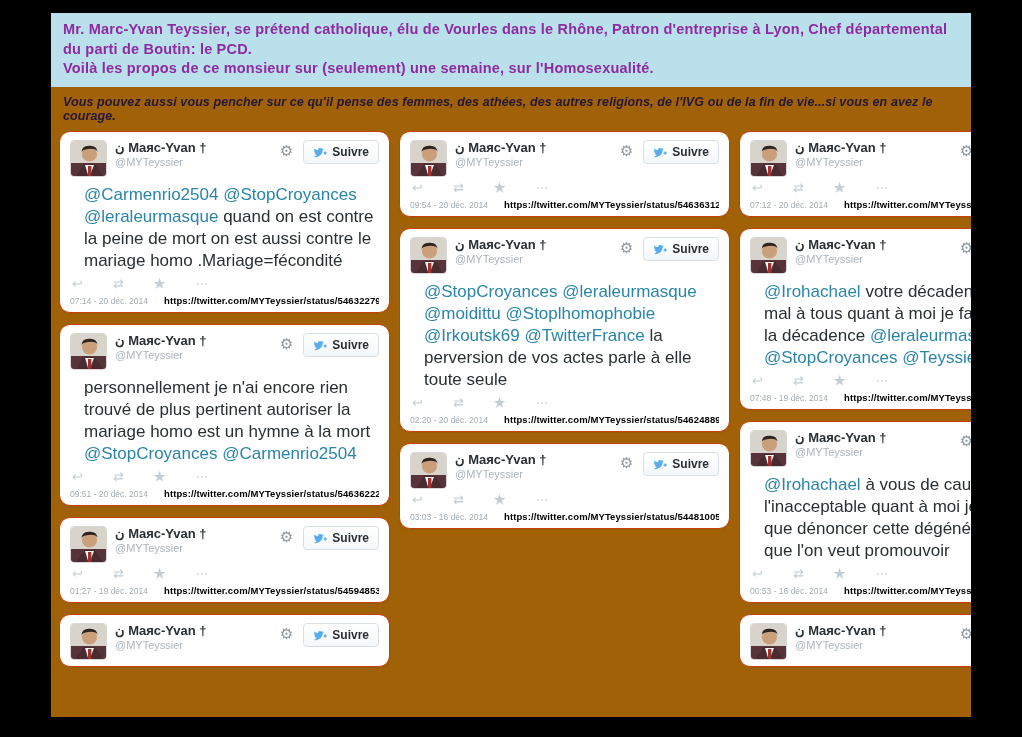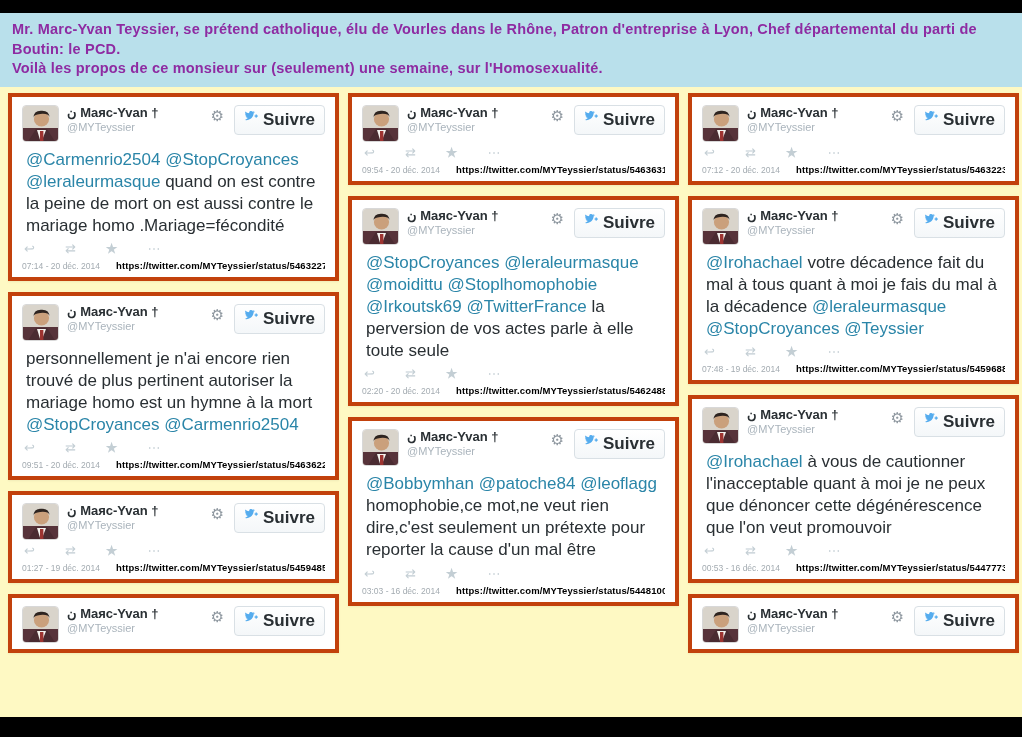--- a/index.html
+++ b/index.html
@@ -1,72 +1,73 @@
 <!DOCTYPE html>
 <html lang="fr"><head>
 <meta charset="utf-8">
 <style>
   * { margin:0; padding:0; box-sizing:border-box; }
   html,body { background:#000; }
   .page {
-    position:relative; width:1022px; height:737px; margin:0 auto;
-    background:#fef9c3; overflow:hidden;
+    position:relative; width:920px; height:737px; margin:0 auto;
+    background:#a16207; overflow:hidden;
     font-family:"Liberation Sans", sans-serif;
   }
   .top-bar { height:13px; background:#000; width:100%; }
   .bottom-bar { position:absolute; left:0; bottom:0; width:100%; height:20px; background:#000; z-index:20; }
 
   .banner {
     background:#b9e0eb; padding:7px 12px 8px 12px;
     color:#8e2ba2; font-weight:bold; font-size:14.5px; line-height:1.35;
     letter-spacing:.2px;
   }
   .subtitle {
     padding:8px 12px 2px 12px; color:#241637; font-weight:bold; font-style:italic;
     font-size:12.5px; letter-spacing:.1px;
   }
 
   .grid { display:flex; gap:9px; padding:6px 8px 0 8px; align-items:flex-start; }
   .col { display:flex; flex-direction:column; gap:11px; width:331px; }
 
   .tweet {
-    background:#fff; border:4px solid #c2410c; border-radius:0;
+    background:#fff; border:1px solid #c2410c; border-radius:11px;
     padding:8px 10px 6px 10px; box-shadow:0 1px 2px rgba(0,0,0,.06);
   }
   .t-head { display:flex; align-items:flex-start; }
   .avatar { width:37px; height:37px; border-radius:4px; overflow:hidden; flex:0 0 37px; display:block; border:1px solid #d8d8d8; }
   .who { margin-left:8px; line-height:1.15; padding-top:1px; min-width:0; }
   .name { display:block; font-size:13px; font-weight:bold; color:#292f33; white-space:nowrap; }
   .handle { display:block; font-size:11px; color:#aab4bc; }
   .gear { margin-left:auto; color:#8f98a0; font-size:15px; line-height:1; padding-top:3px; cursor:pointer; }
   .follow {
-    margin-left:10px; display:inline-flex; align-items:flex-start; gap:5px;
+    margin-left:10px; display:inline-flex; align-items:flex-end; gap:5px;
     background:linear-gradient(#ffffff,#f4f7f9); border:1px solid #d9e0e5; border-radius:4px;
-    padding:4px 9px; font-family:inherit; font-size:17px; font-weight:bold; color:#292f33; cursor:pointer;
+    padding:4px 9px; font-family:inherit; font-size:12px; font-weight:bold; color:#292f33; cursor:pointer;
   }
-  .t-text { font-size:17px; line-height:1.3; color:#292f33; margin:7px 0 4px 4px; word-wrap:break-word; }
+  .t-text { font-size:17px; line-height:1.3; color:#292f33; margin:7px 0 4px 14px; word-wrap:break-word; }
   .mention { color:#2a85a8; }
   .t-actions { display:flex; gap:30px; color:#c3ced4; font-size:13px; margin:3px 2px 2px 2px; }
   .t-actions .act { cursor:pointer; }
   .fav-count { font-style:normal; font-size:11px; color:#b3bec5; font-weight:bold; }
   .t-foot { display:flex; align-items:baseline; gap:16px; margin-top:4px; white-space:nowrap; overflow:hidden; }
   .ts { font-size:8.5px; color:#a3abb1; flex:0 0 auto; }
   .url { font-size:9.5px; font-weight:bold; color:#000; text-decoration:none; letter-spacing:.1px; }
 </style>
 </head>
 <body>
 
 <div class="page">
   <div class="top-bar"></div>
 
   <div class="banner">
     <div>Mr. Marc-Yvan Teyssier, se prétend catholique, élu de Vourles dans le Rhône, Patron d'entreprise à Lyon, Chef départemental du parti de Boutin: le PCD.</div>
     <div>Voilà les propos de ce monsieur sur (seulement) une semaine, sur l'Homosexualité.</div>
   </div>
 
+  <div class="subtitle">Vous pouvez aussi vous pencher sur ce qu'il pense des femmes, des athées, des autres religions, de l'IVG ou de la fin de vie...si vous en avez le courage.</div>
 
   <div class="grid">
     <div class="col">
         <article class="tweet">
     <header class="t-head">
       <span class="avatar">
         <svg width="37" height="37" viewBox="0 0 37 37">
           <rect width="37" height="37" fill="#d9d4cb"></rect>
           <rect x="0" y="22" width="37" height="15" fill="#57333a"></rect>
           <path d="M4 37 L13 23 L24 23 L33 37 Z" fill="#4a2b31"></path>
@@ -307,21 +308,20 @@
       <span class="gear">⚙</span>
       <button class="follow">
         <svg width="14" height="12" viewBox="0 0 14 12">
           <path d="M1 10 Q4 10.6 6.2 9 Q9.5 6.8 9.6 3.4 Q10.4 2.8 10.9 2 Q10.1 2.3 9.3 2.4 Q10.2 1.8 10.5 1 Q9.6 1.5 8.7 1.7 Q7.7 0.7 6.4 1.1 Q5 1.6 5.1 3.2 Q2.8 3 1.3 1.4 Q0.5 3.2 2.2 4.4 Q1.5 4.4 1 4.1 Q1.2 5.8 2.9 6.2 Q2.2 6.4 1.6 6.3 Q2.2 7.8 3.9 7.9 Q2.6 9 1 10 Z" fill="#55acee"></path>
           <rect x="10.6" y="5.4" width="3.2" height="1.3" fill="#55acee"></rect>
           <rect x="11.55" y="4.45" width="1.3" height="3.2" fill="#55acee"></rect>
         </svg>
         <span class="follow-label">Suivre</span>
       </button>
     </header>
-    <p class="t-text"><span class="mention">@Bobbymhan</span><span> </span><span class="mention">@patoche84</span><span> </span><span class="mention">@leoflagg</span><span> homophobie,ce mot,ne veut rien dire,c'est seulement un prétexte pour reporter la cause d'un mal être</span></p>
     <div class="t-actions">
       <span class="act">↩</span>
       <span class="act">⇄</span>
       <span class="act"><b class="fav-glyph">★</b><i class="fav-count"></i></span>
       <span class="act">⋯</span>
     </div>
     <footer class="t-foot">
       <span class="ts">03:03 - 16 déc. 2014</span>
       <a class="url" href="#">https://twitter.com/MYTeyssier/status/544810051962023936</a>
     </footer>

